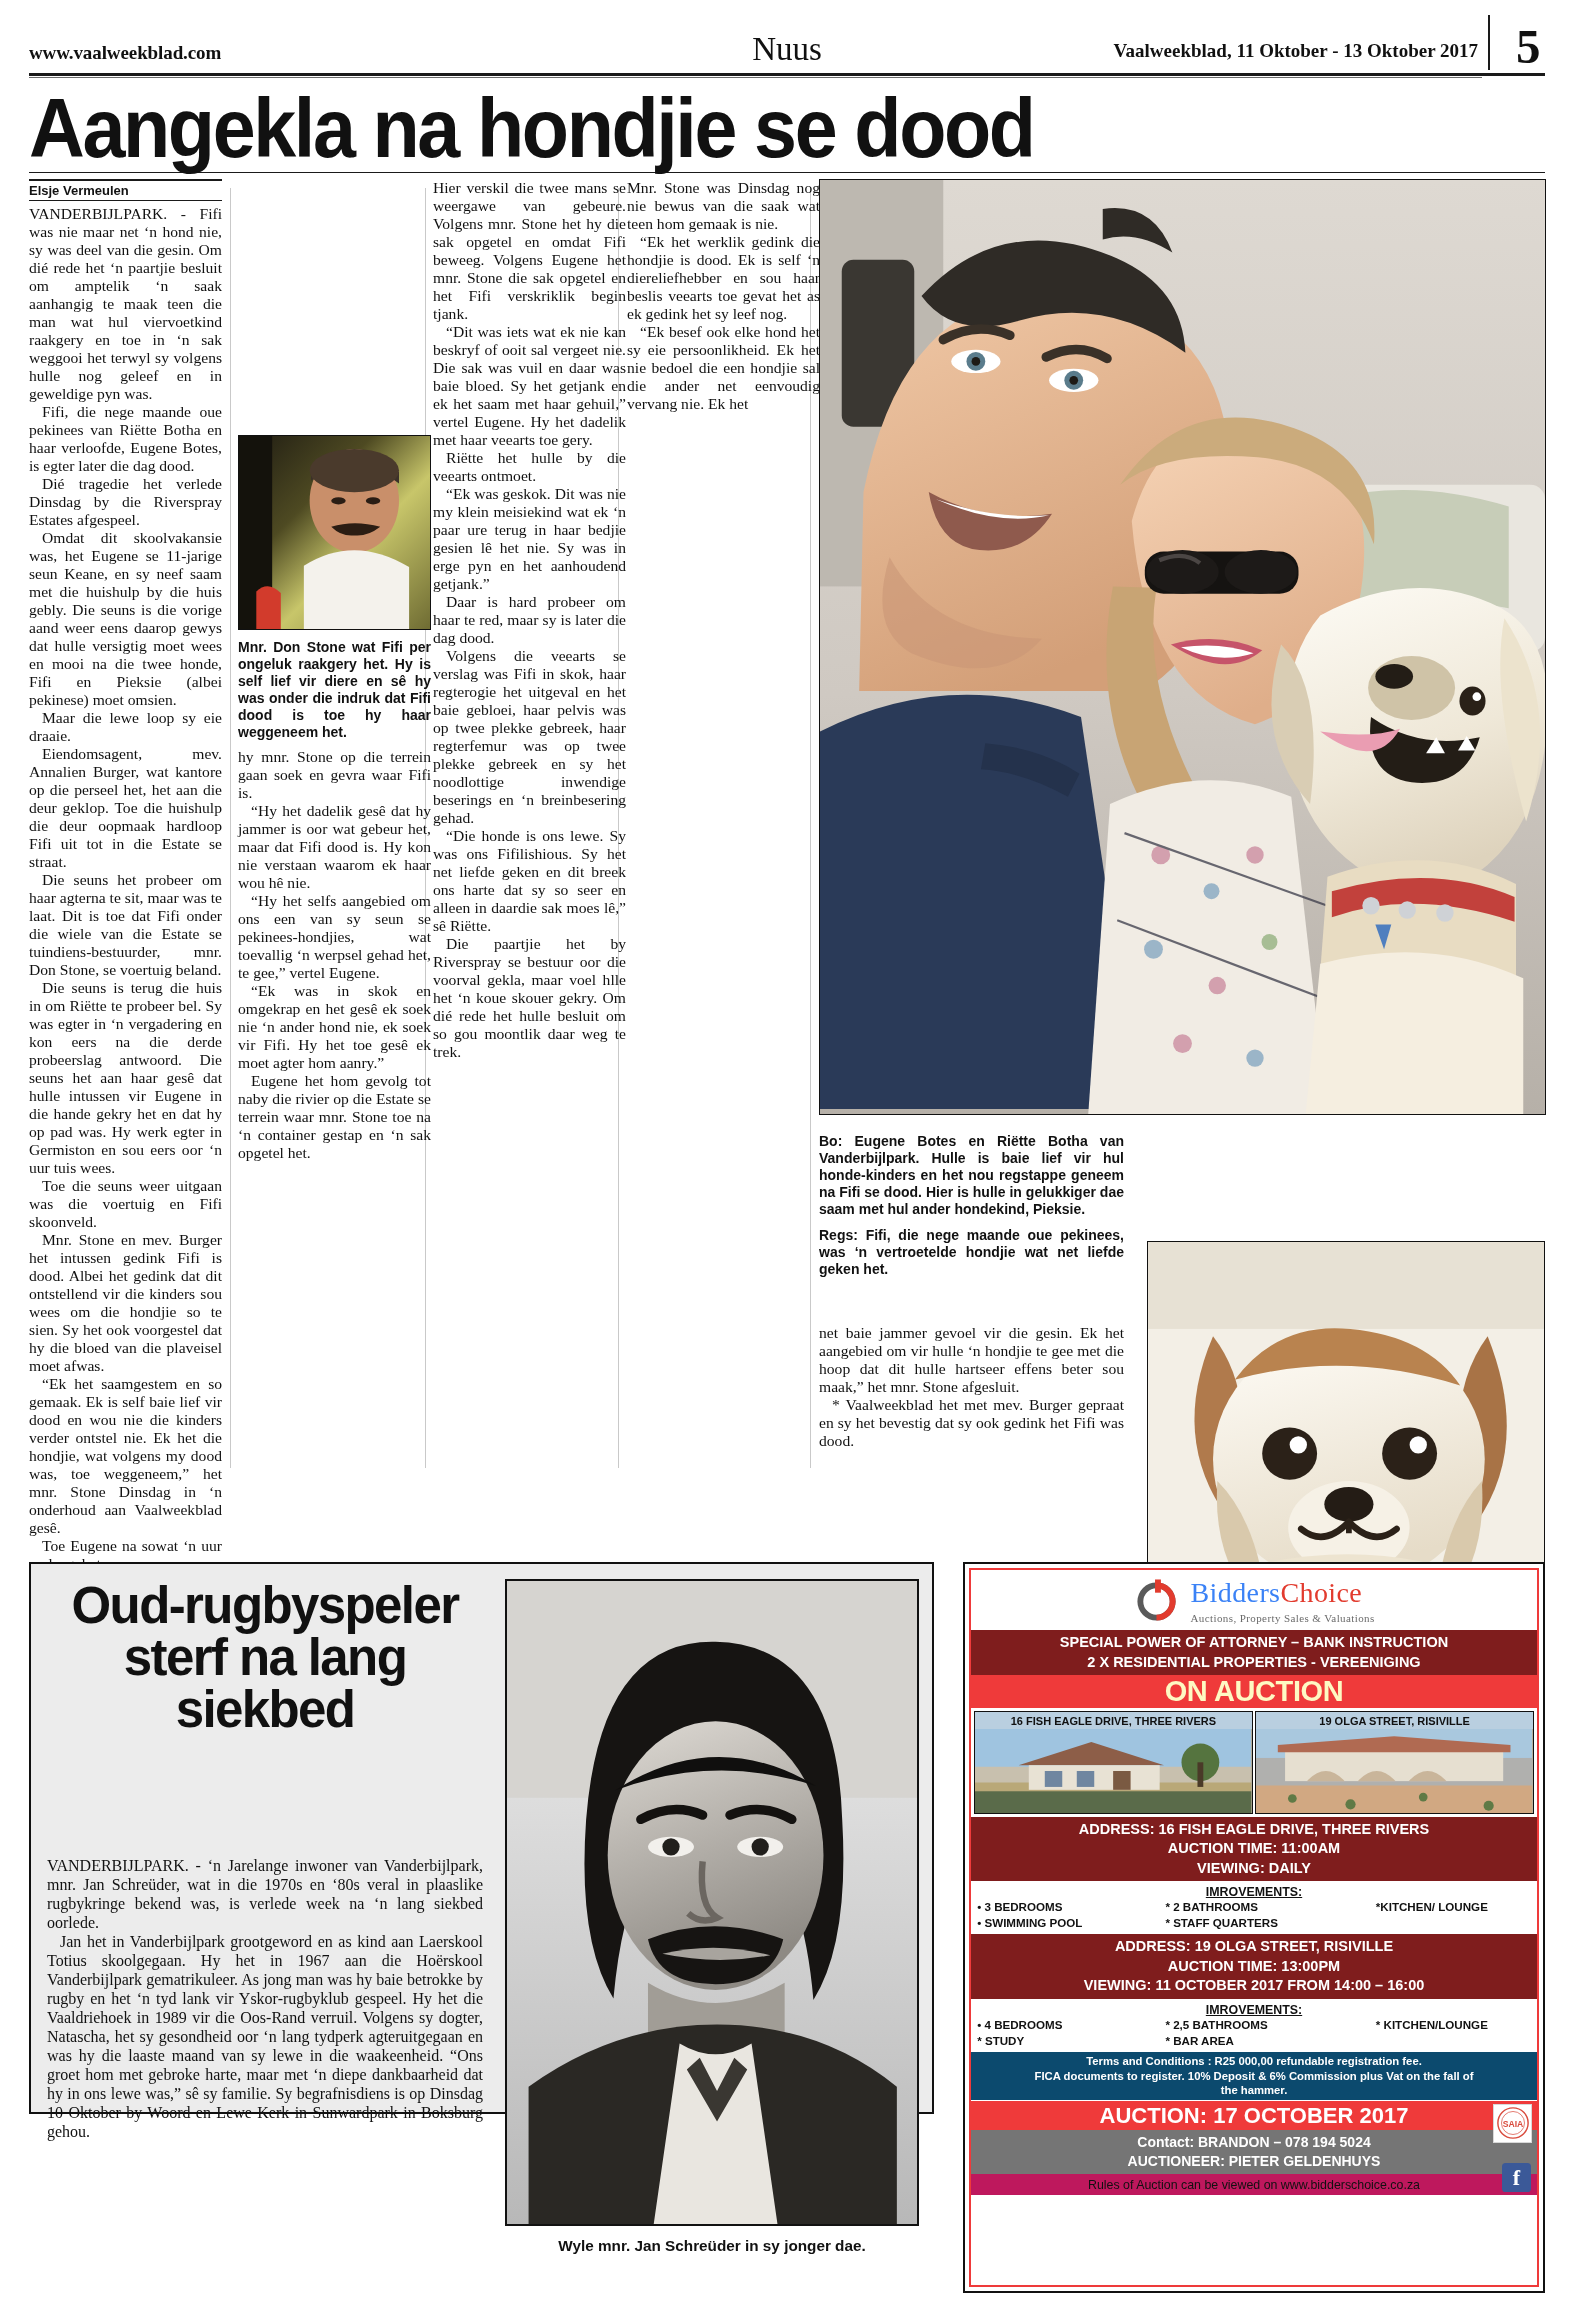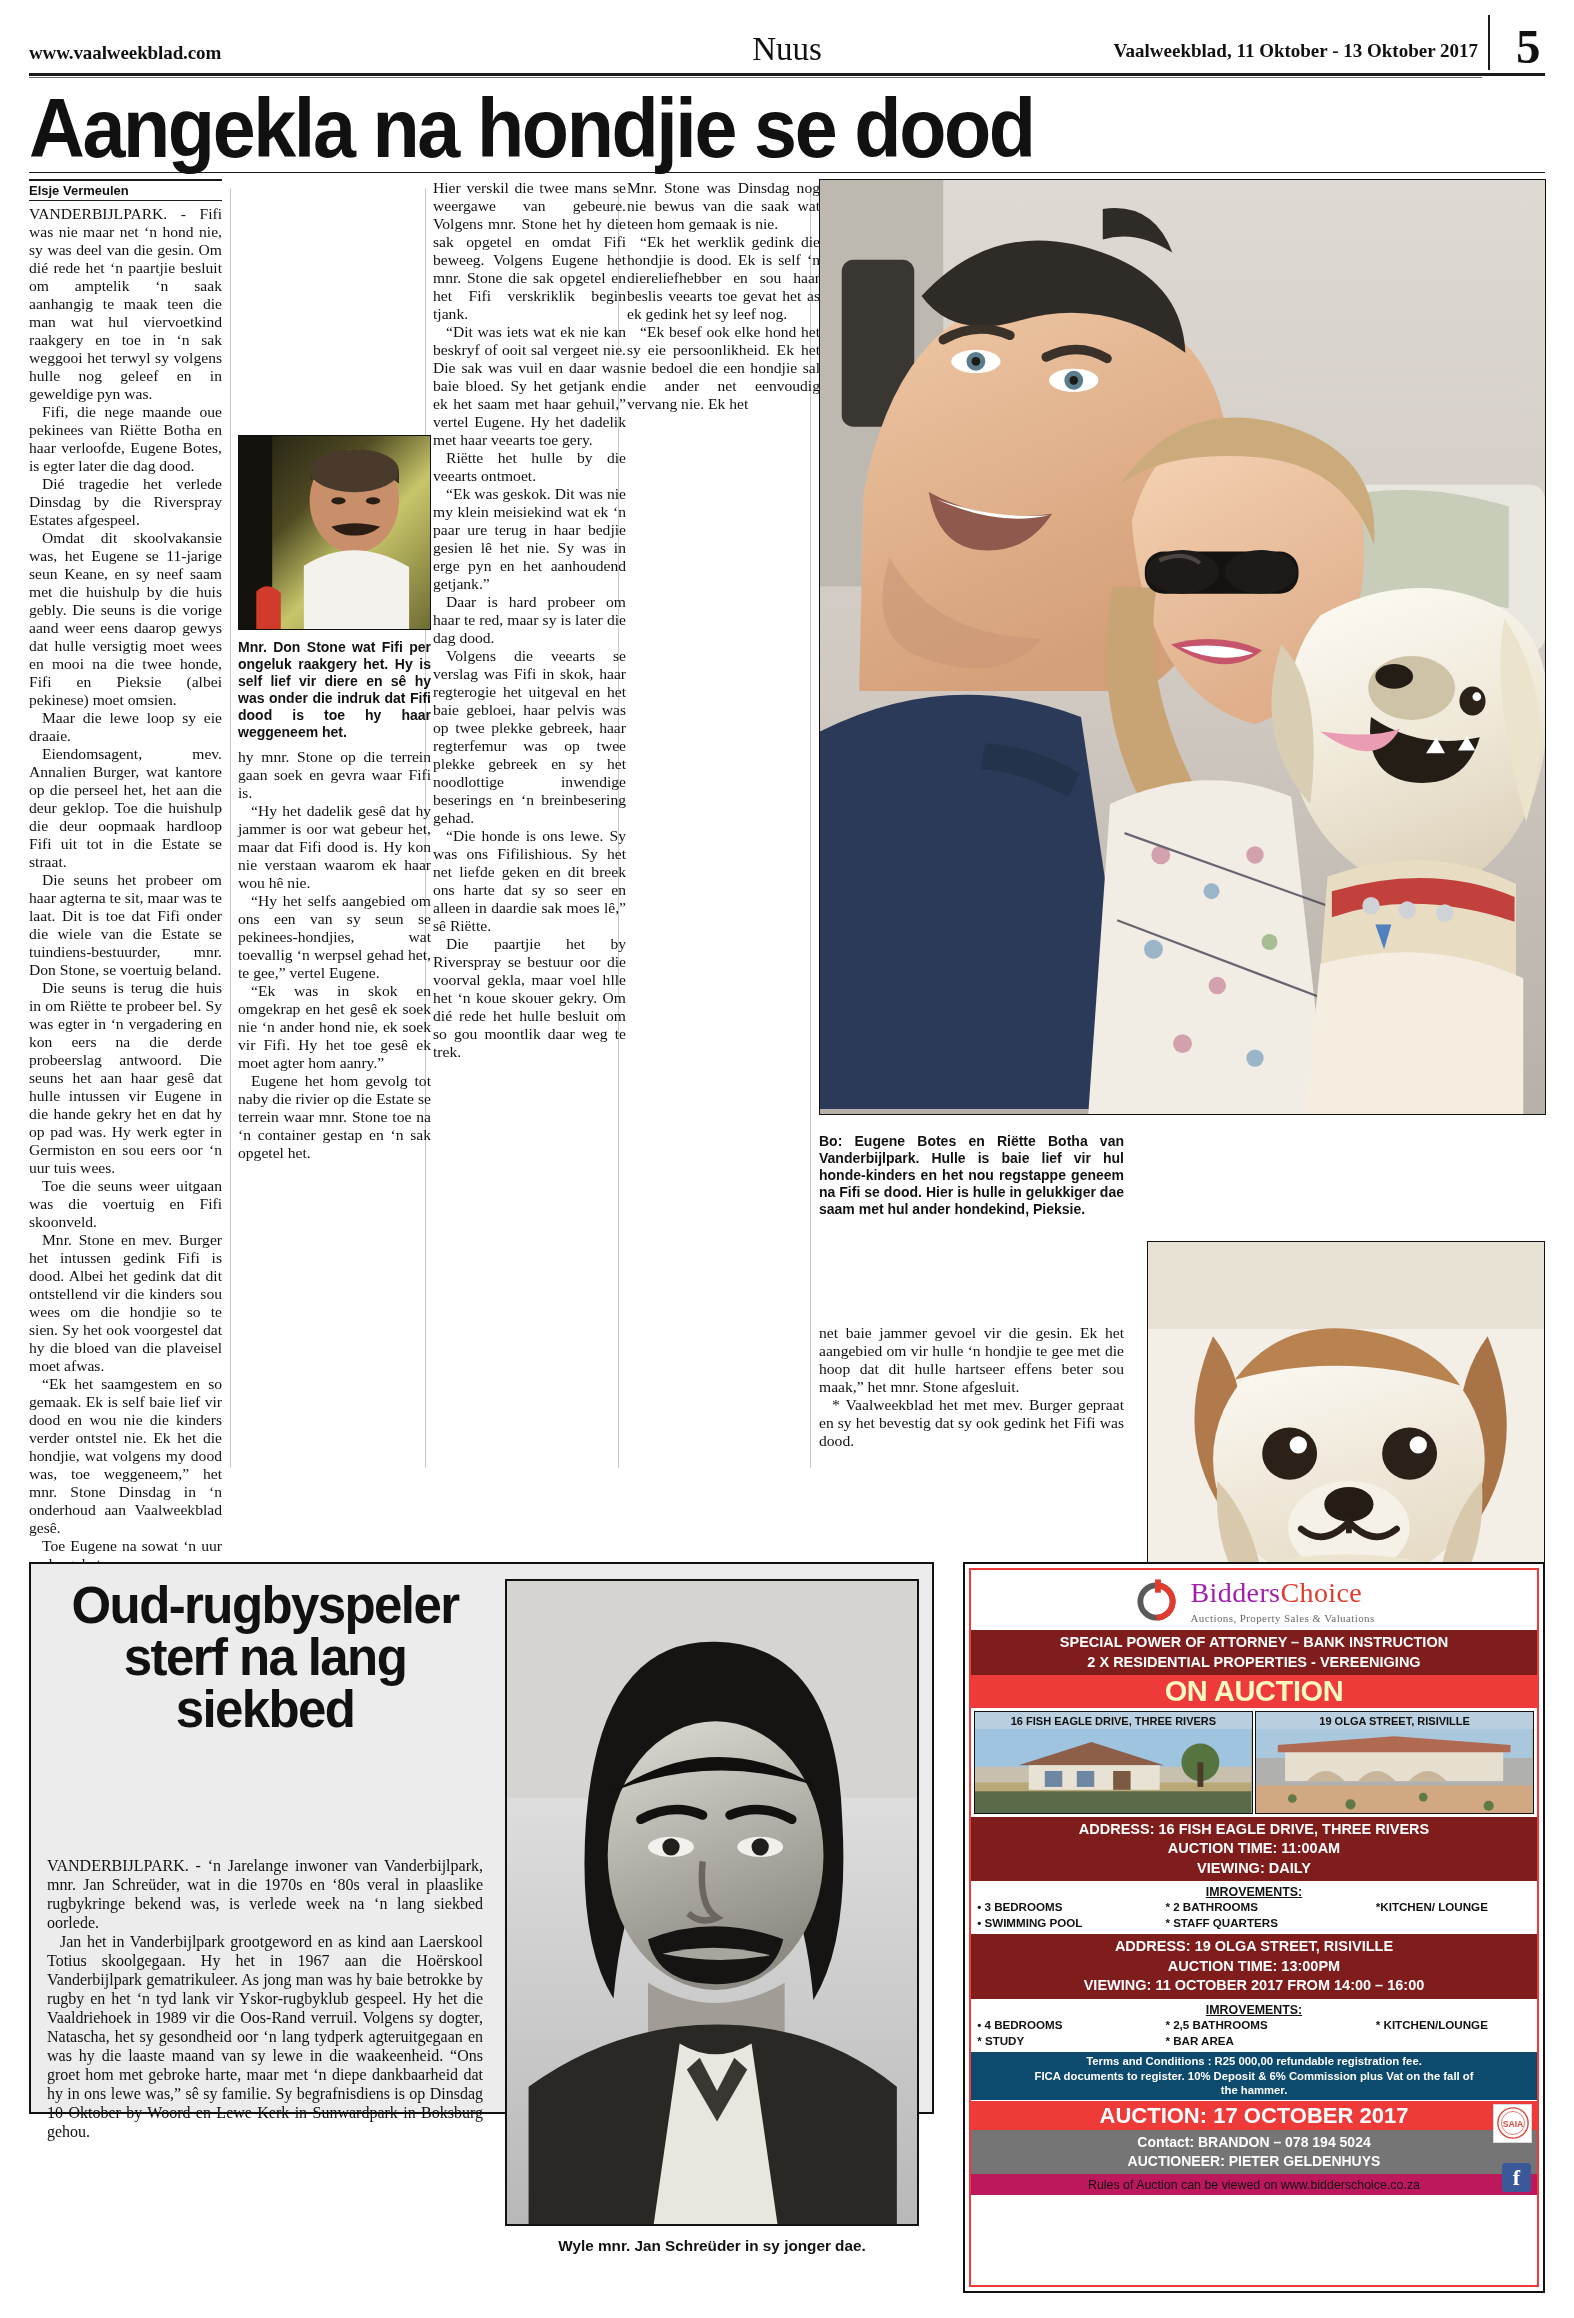--- a/index.html
+++ b/index.html
@@ -105,21 +105,21 @@
 
   
   .advert { position:absolute; left:934px; top:0; width:582px; height:731px;
             border:2.2px solid #111; background:#ffffff; padding:4.4px; }
   .ad-inner { border:2.9px solid #ef3a3a; height:100%; display:flex; flex-direction:column; }
   .ad-logo { background:#fff; padding:7.3px 0 5.8px 0; display:flex;
              align-items:center; justify-content:center; gap:10.2px; }
   .ad-logo-mark { width:47px; height:47px; position:relative; flex:0 0 auto; }
   .ad-logo-text { line-height:1; }
   .ad-bc { font-family:"Liberation Serif", serif; font-size:28px; letter-spacing:0.4px; }
-  .ad-bc .b1 { color:#a21caf; }
+  .ad-bc .b1 { color:#3b82f6; }
   .ad-bc .b2 { color:#e23b2e; }
   .ad-tag { font-family:"Liberation Serif", serif; font-size:11px; color:#6b6b6b;
             letter-spacing:0.4px; margin-top:6px; }
 
   .ad-gray { background:#7f1d1d; color:#fff; text-align:center;
              font-family:"Liberation Sans", sans-serif; font-weight:bold;
              font-size:14.5px; line-height:19.6px; padding:2.9px 0; }
   .ad-red { background:#ef3a3a; color:#fef9c3; text-align:center;
             font-family:"Liberation Sans", sans-serif; font-weight:bold;
             font-size:29px; line-height:33px; letter-spacing:-0.4px; }
@@ -366,20 +366,21 @@
         <path d="M278 386 l0 16" stroke="#2b2118" stroke-width="8"></path>
 
         <path d="M70 470 q208 -78 408 0 l0 158 l-408 0 Z" fill="#ede4d0"></path>
         <path d="M70 500 q90 -28 150 66 q-110 12 -150 -66 Z" fill="#c8a877"></path>
         <path d="M330 566 q90 -84 148 -58 l0 120 l-160 0 Z" fill="#c08f5c"></path>
       </svg>
     </div>
 
     <div class="rightcaps">
       <div class="cap">Bo: Eugene Botes en Riëtte Botha van Vanderbijlpark. Hulle is baie lief vir hul honde-kinders en het nou regstappe geneem na Fifi se dood. Hier is hulle in gelukkiger dae saam met hul ander hondekind, Pieksie.</div>
+      <div class="cap">Regs: Fifi, die nege maande oue pekinees, was ‘n vertroetelde hondjie wat net liefde geken het.</div>
     </div>
 
     <div style="position:absolute;left:790px;top:1145px;width:305px;">
       <p class="body">net baie jammer gevoel vir die gesin. Ek het aangebied om vir hulle ‘n hondjie te gee met die hoop dat dit hulle hartseer effens beter sou maak,” het mnr. Stone afgesluit.</p>
       <p class="body ind">* Vaalweekblad het met mev. Burger gepraat en sy het bevestig dat sy ook gedink het Fifi was dood.</p>
     </div>
   </div>
 
   <div class="lower">
 

